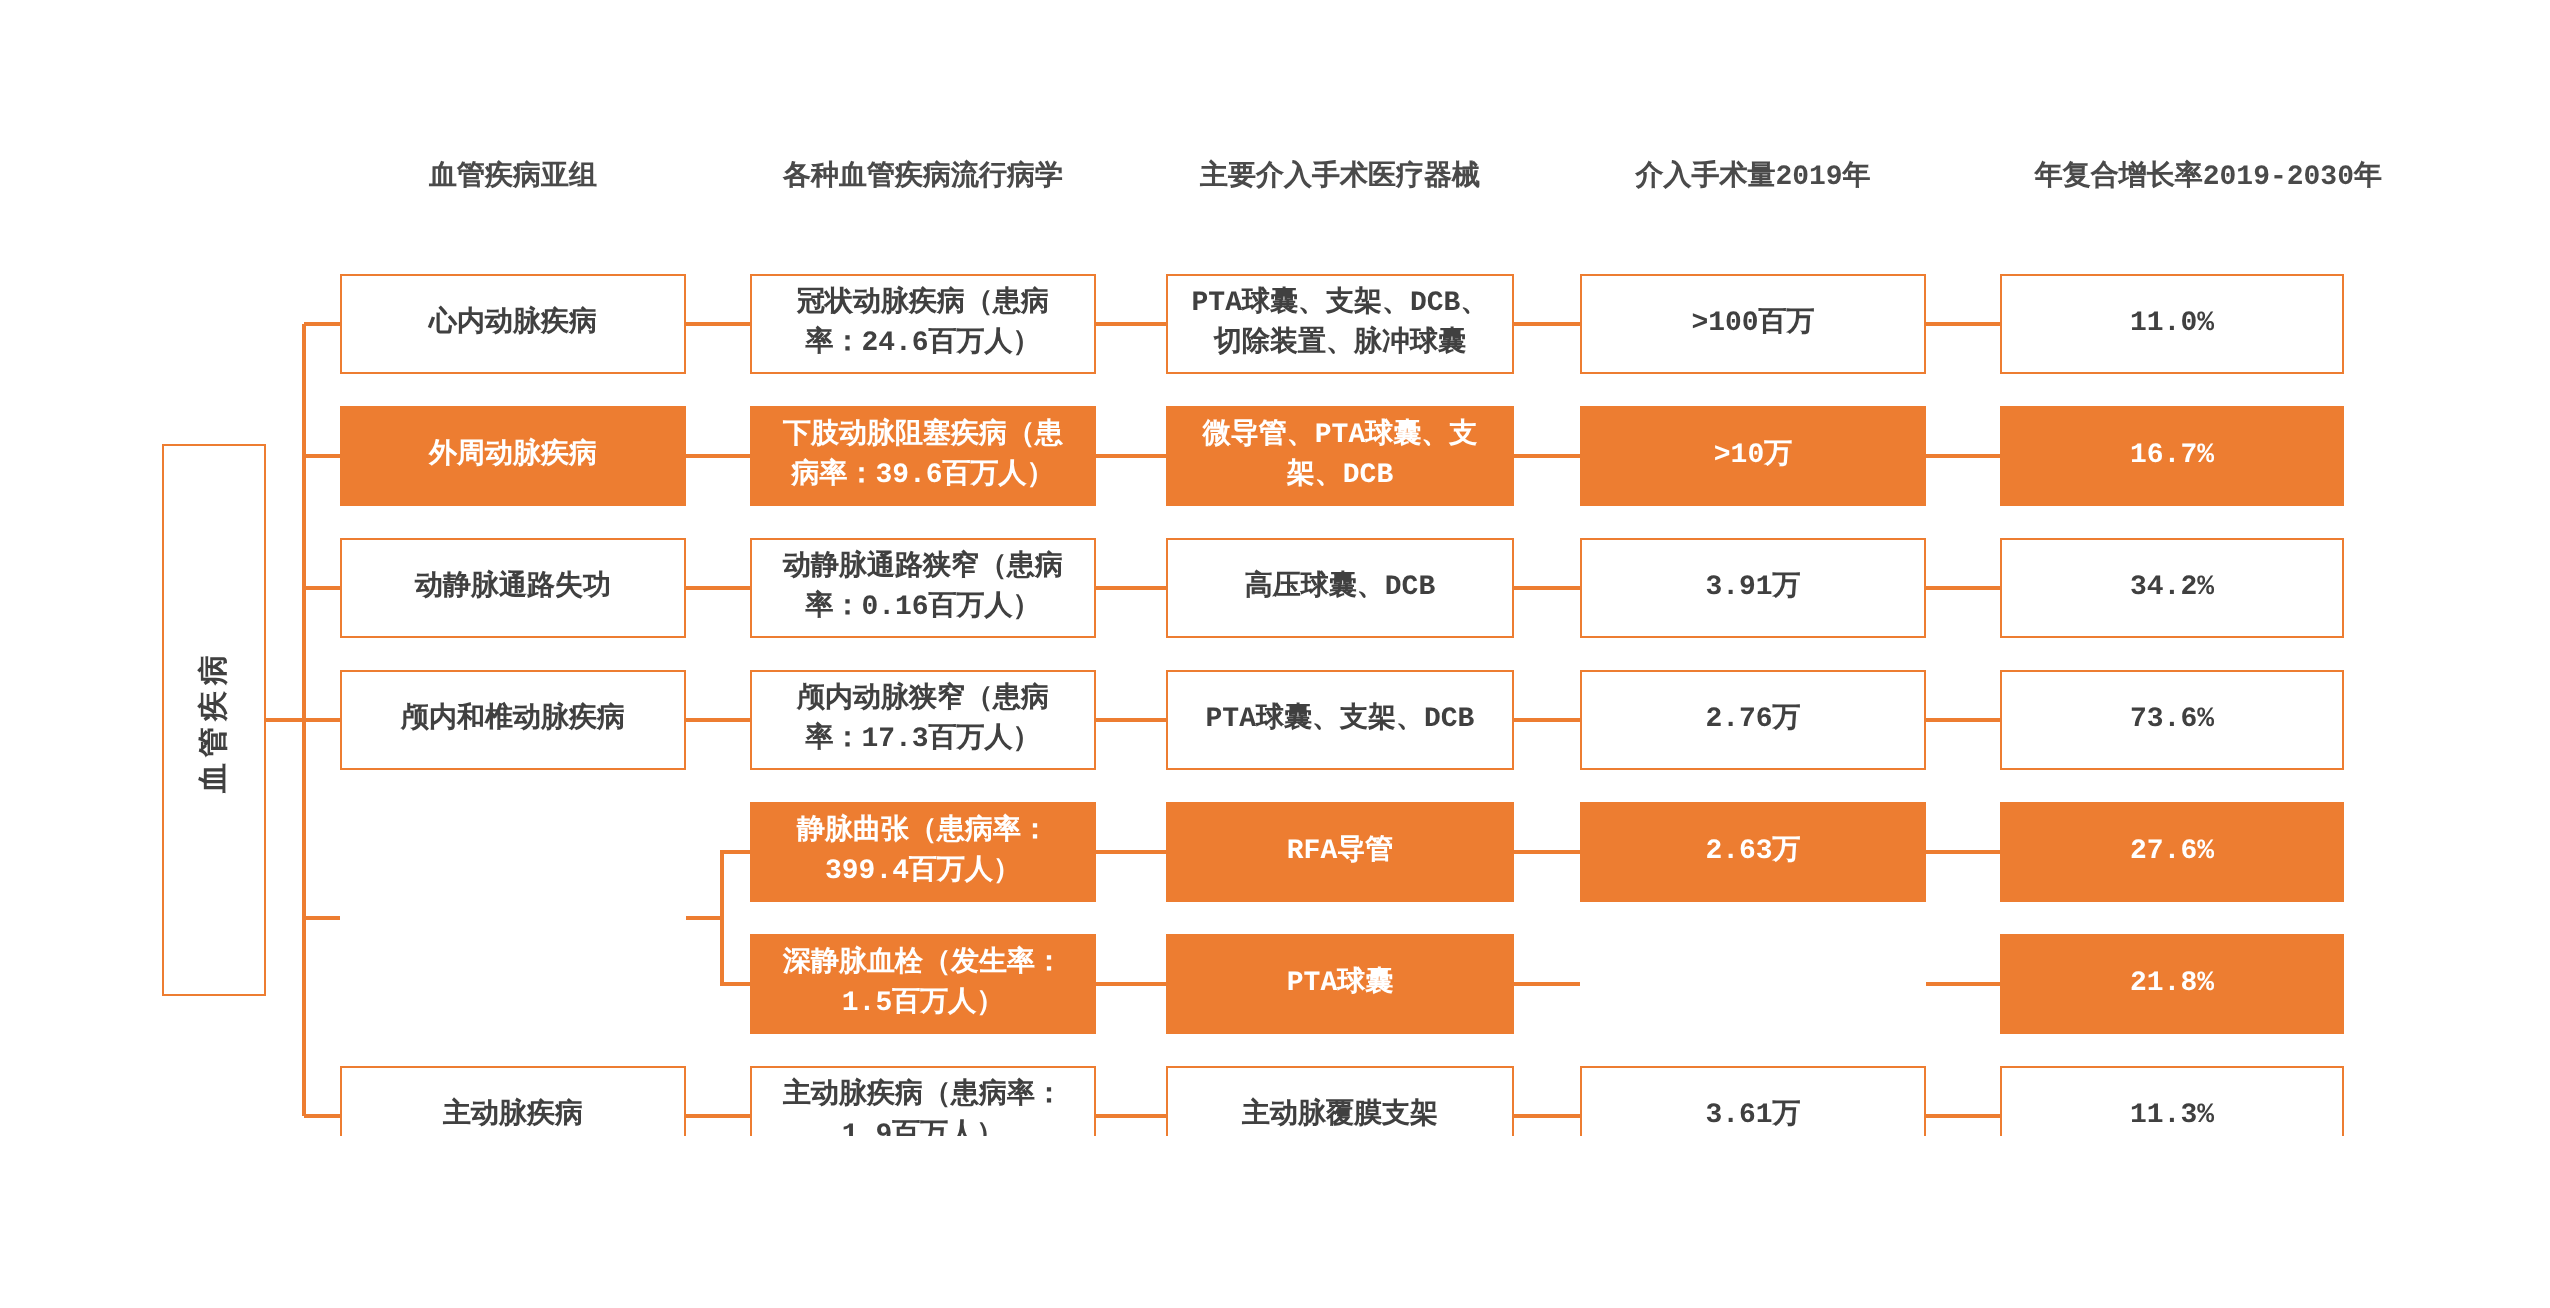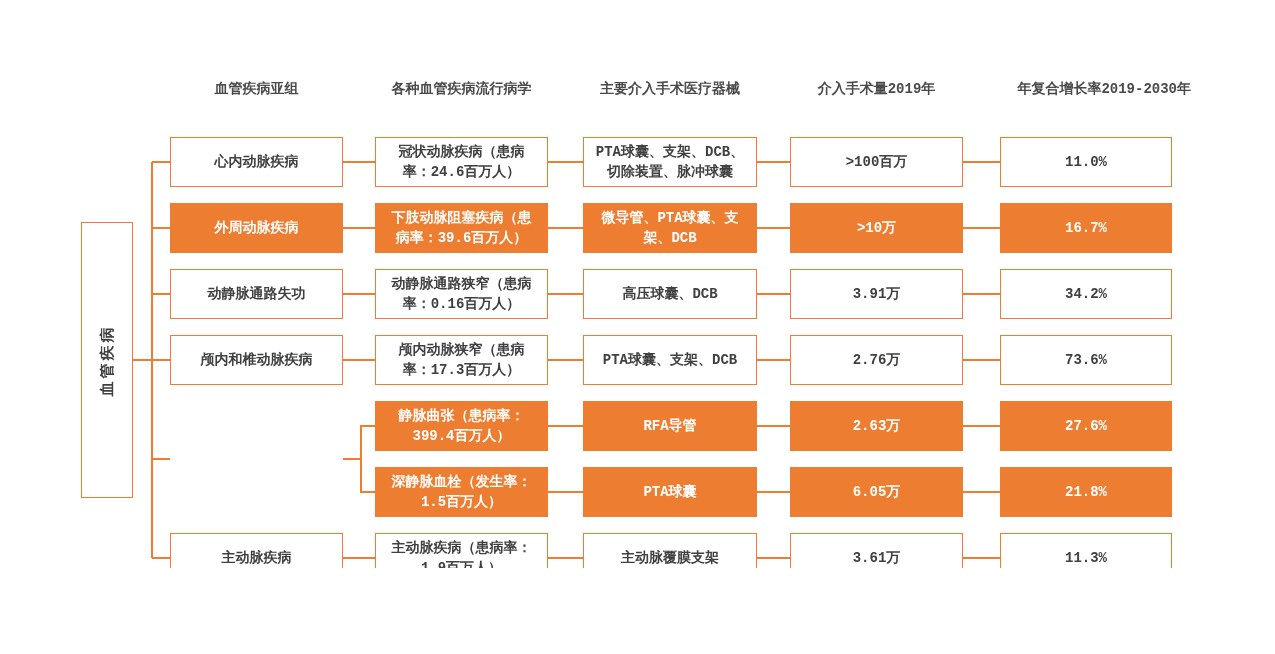--- a/index.html
+++ b/index.html
@@ -130,21 +130,20 @@
   <div class="box c3 r4">PTA球囊、支架、DCB</div>
   <div class="box filled c3 r5">RFA导管</div>
   <div class="box filled c3 r6">PTA球囊</div>
   <div class="box c3 r7">主动脉覆膜支架</div>
 
   <div class="box c4 r1">&gt;100百万</div>
   <div class="box filled c4 r2">&gt;10万</div>
   <div class="box c4 r3">3.91万</div>
   <div class="box c4 r4">2.76万</div>
   <div class="box filled c4 r5">2.63万</div>
-  <div class="box filled c4 r6">6.05万</div>
   <div class="box c4 r7">3.61万</div>
 
   <div class="box c5 r1">11.0%</div>
   <div class="box filled c5 r2">16.7%</div>
   <div class="box c5 r3">34.2%</div>
   <div class="box c5 r4">73.6%</div>
   <div class="box filled c5 r5">27.6%</div>
   <div class="box filled c5 r6">21.8%</div>
   <div class="box c5 r7">11.3%</div>
 

